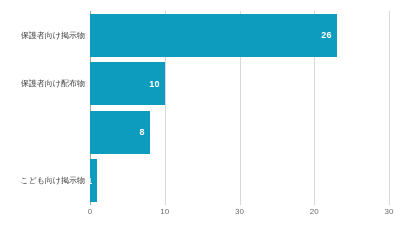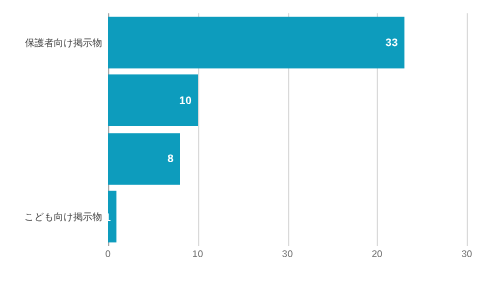--- a/index.html
+++ b/index.html
@@ -130,38 +130,39 @@
         <div class="gridline" style="left: 74.75px;"></div>
         <div class="gridline" style="left: 149.5px;"></div>
         <div class="gridline" style="left: 224.25px;"></div>
         <div class="gridline" style="left: 299px;"></div>
       </div>
   </div>
 
   <div class="bars-layer">
       <div class="bar-row" style="top: 2.75px; width: 299px;">
         <div class="bar" style="width: 246.675px;"></div>
-        <div class="bar-value" style="left: 0px; width: 246.675px;">33</div>
+        <div class="bar-value" style="left: 0px; width: 246.675px;">26</div>
       </div>
       <div class="bar-row" style="top: 51.25px; width: 299px;">
         <div class="bar" style="width: 74.75px;"></div>
         <div class="bar-value" style="left: 0px; width: 74.75px;">10</div>
       </div>
       <div class="bar-row" style="top: 99.75px; width: 299px;">
         <div class="bar" style="width: 59.8px;"></div>
         <div class="bar-value" style="left: 0px; width: 59.8px;">8</div>
       </div>
       <div class="bar-row" style="top: 148.25px; width: 299px;">
         <div class="bar" style="width: 7.475px;"></div>
         <div class="bar-value" style="left: 0px; width: 7.475px;">1</div>
       </div>
     </div>
 
   <div class="cat-labels">
       <div class="cat-label" style="top: 2.75px;">保護者向け掲示物</div>
+      <div class="cat-label" style="top: 51.25px;">保護者向け配布物</div>
       <div class="cat-label" style="top: 148.25px; margin-left: 20px;">こども向け掲示物</div>
     </div>
 
   <div class="tick-labels">
       <div class="tick-label" style="left: 0px;">0</div>
       <div class="tick-label" style="left: 74.75px;">10</div>
       <div class="tick-label" style="left: 149.5px;">30</div>
       <div class="tick-label" style="left: 224.25px;">20</div>
       <div class="tick-label" style="left: 299px;">30</div>
     </div>

